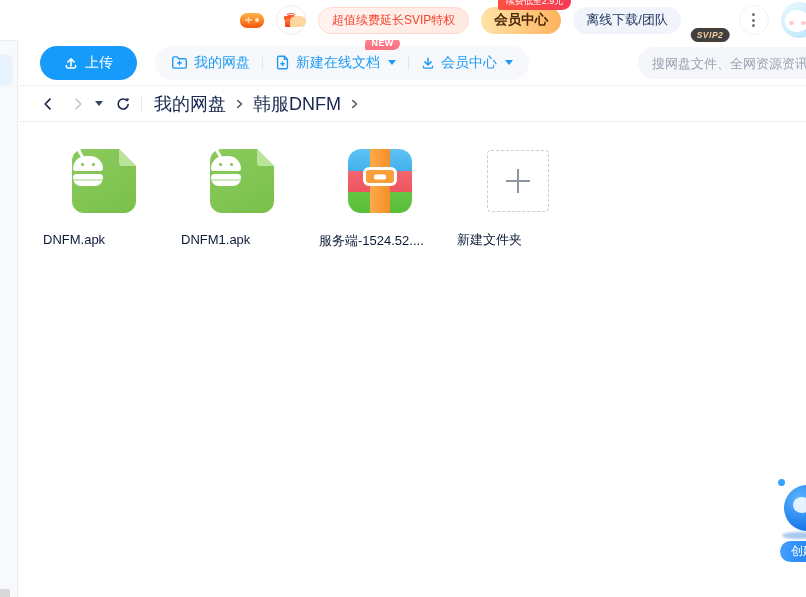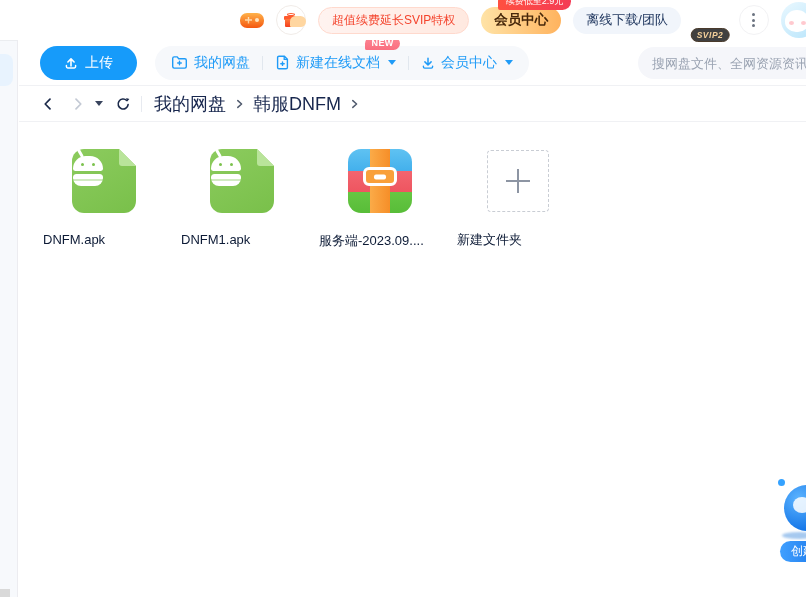--- a/index.html
+++ b/index.html
@@ -276,21 +276,21 @@
       </div>
 
       <div class="tile">
         <div class="file-icon rar">
           <span class="b1"></span>
             <span class="b2"></span>
             <span class="b3"></span>
           <span class="strap"></span>
           <span class="buckle"></span>
         </div>
-        <div class="tile-label">服务端-2023.09....</div>
+        <div class="tile-label">服务端-1524.52....</div>
       </div>
 
       <div class="tile">
         <div class="dash-box">
           <span class="plus-icon"></span>
         </div>
         <div class="tile-label">新建文件夹</div>
       </div>
 
     </div>

